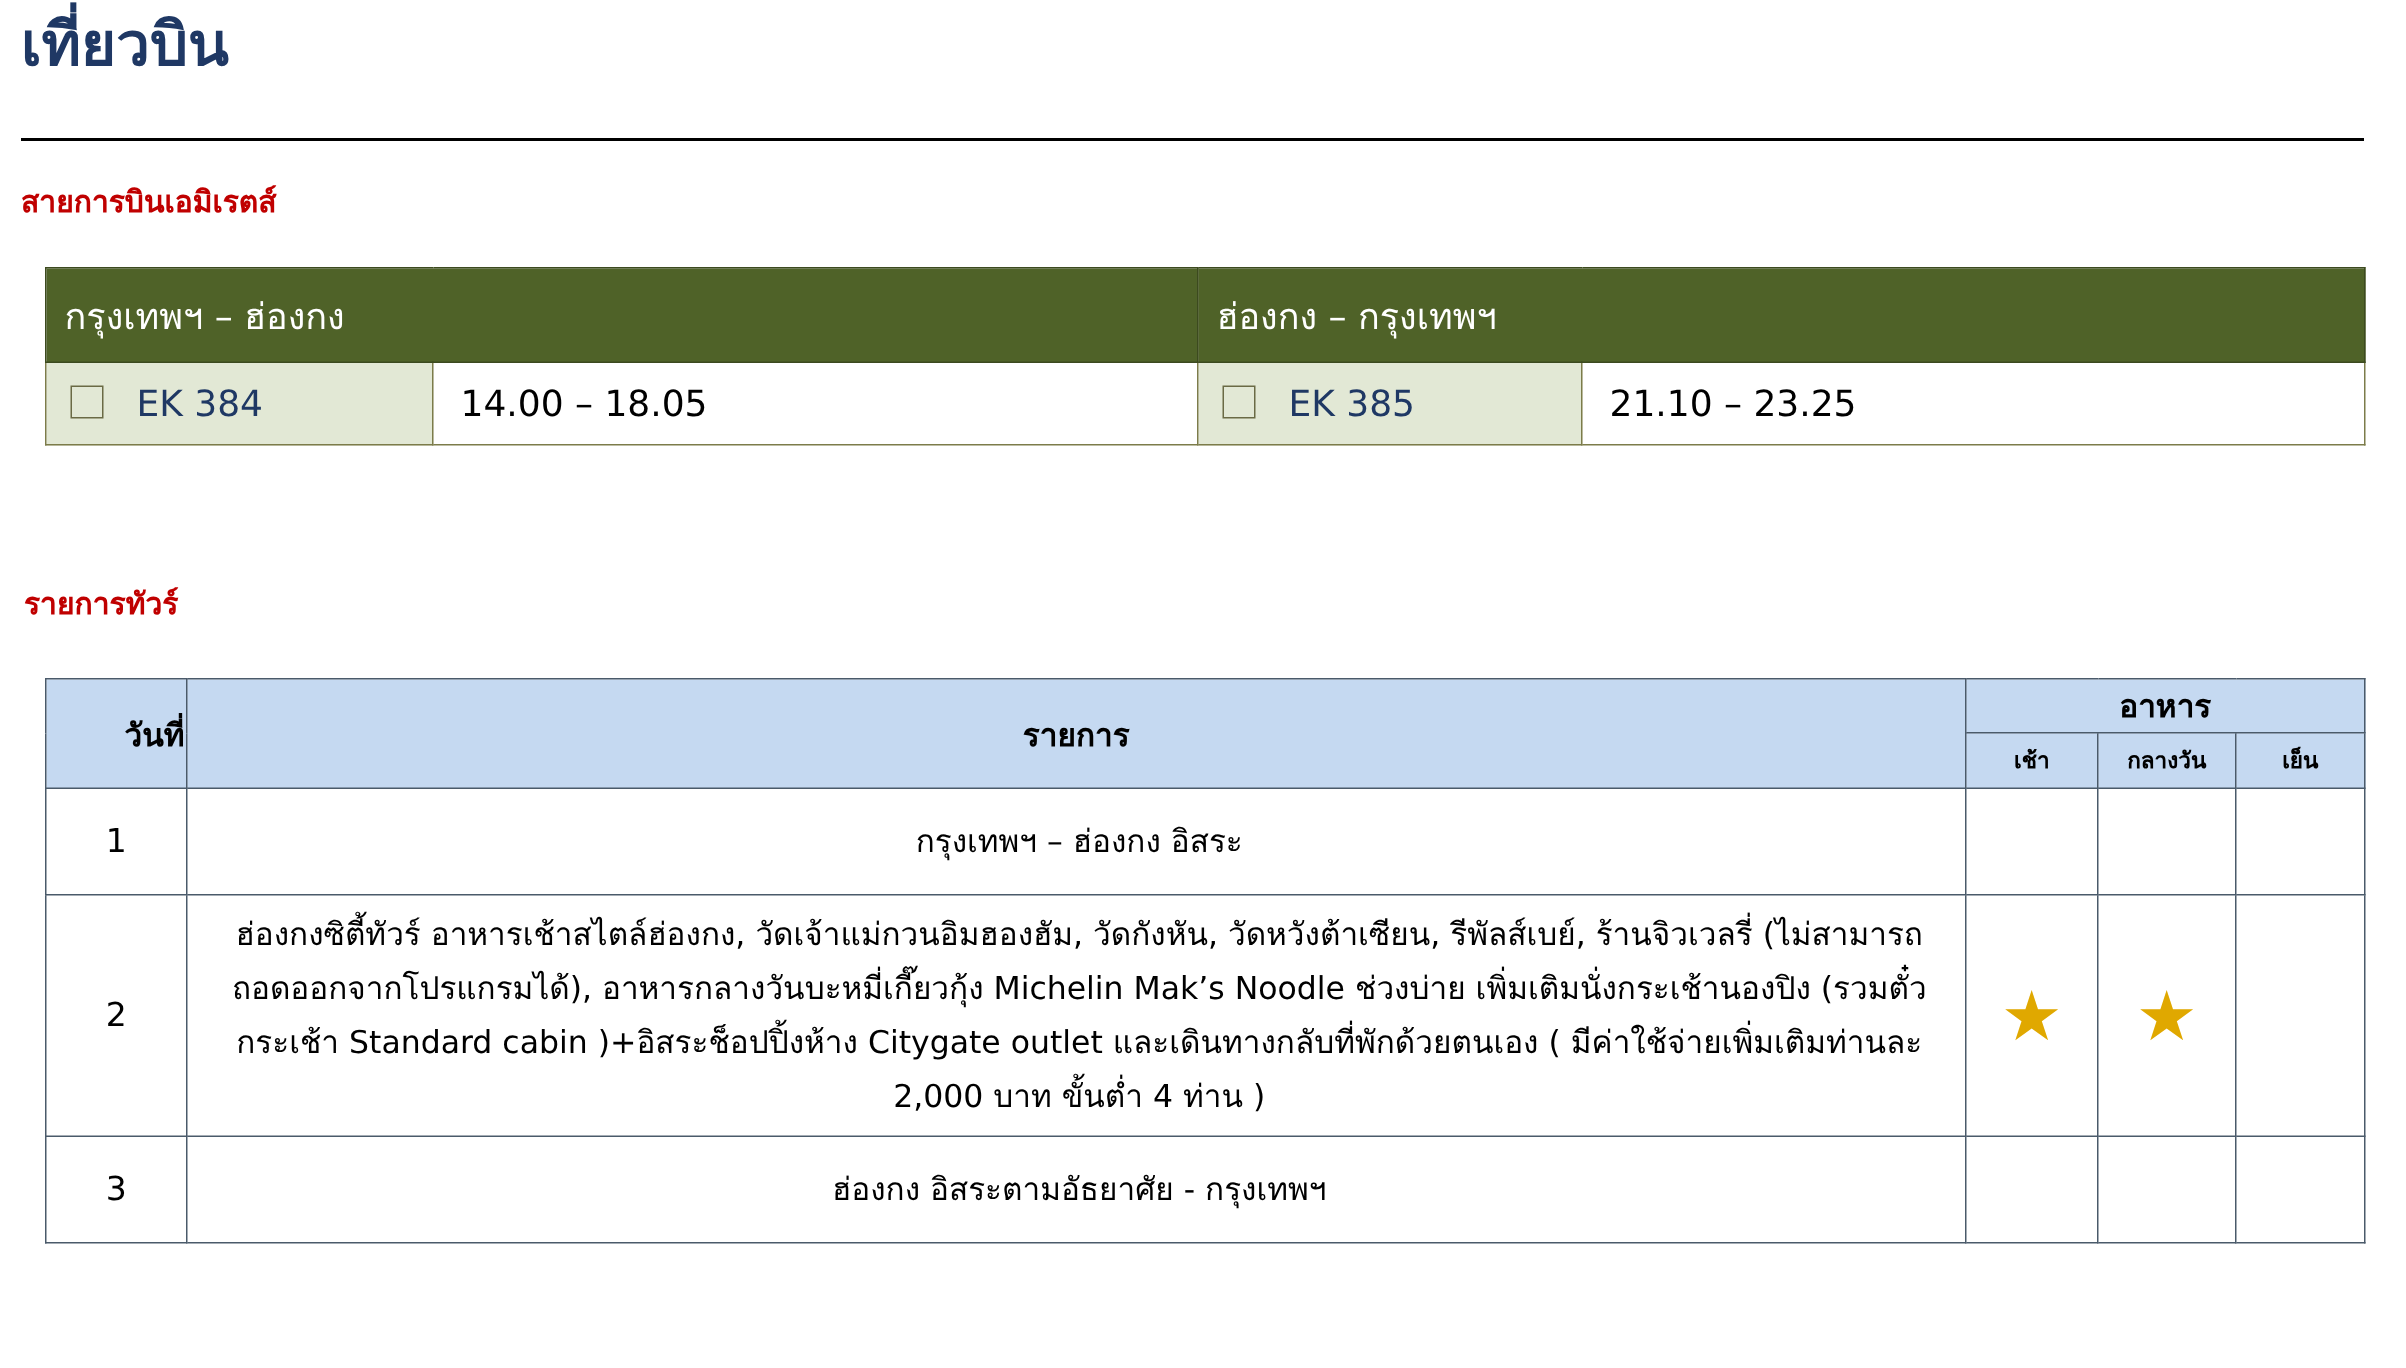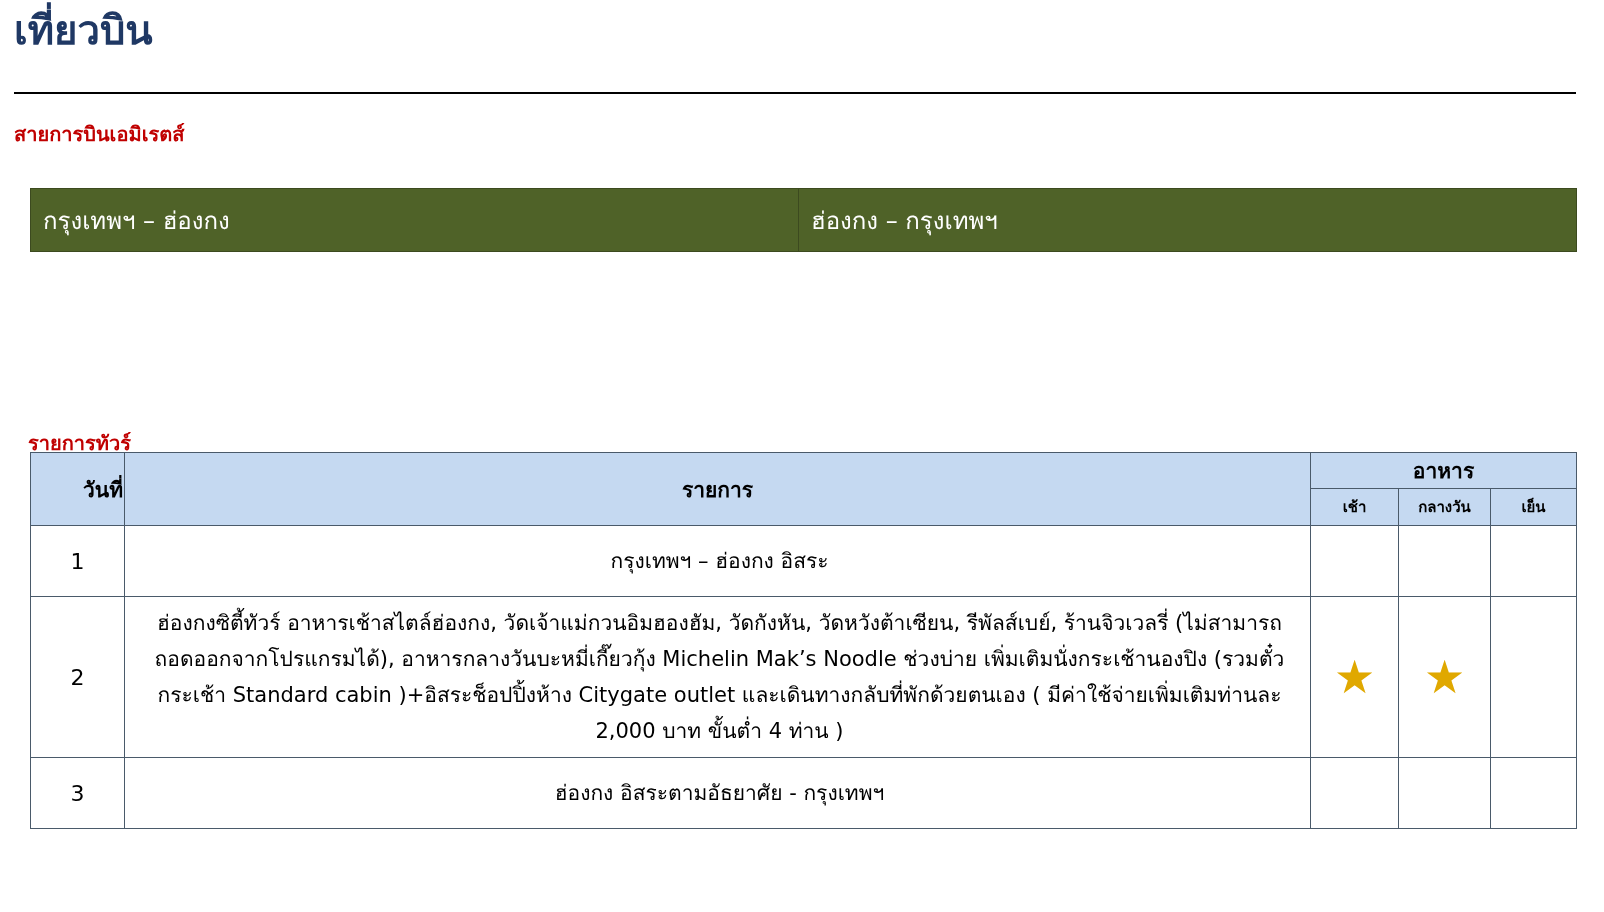--- a/index.html
+++ b/index.html
@@ -41,31 +41,30 @@
     background: #000000;
   }
   .section-heading {
     position: absolute;
     font-size: 20px;
     font-weight: bold;
     color: #C00000;
     line-height: 1.2;
   }
   #heading-airline { left: 14px; top: 122px; }
-  #heading-tour { left: 28px; top: 390px; margin-top: 41px; }
+  #heading-tour { left: 16px; top: 390px; }
 
   
   .flight-table {
     position: absolute;
     left: 30px;
     top: 178px;
     width: 1546px;
     border-collapse: collapse;
     table-layout: fixed;
-    margin-top: 10px;
   }
   .flight-table td {
     border: 1px solid #7c7c4a;
     height: 54px;
     vertical-align: middle;
     font-size: 23px;
     padding: 0 12px;
   }
   .flight-table tr.head td {
     background: #4F6228;
@@ -162,20 +161,30 @@
     <colgroup>
       <col style="width:258px">
       <col style="width:510px">
       <col style="width:256px">
       <col style="width:522px">
     </colgroup>
     <tbody>
       <tr class="head">
         <td colspan="2">กรุงเทพฯ – ฮ่องกง</td>
         <td colspan="2">ฮ่องกง – กรุงเทพฯ</td>
+      </tr>
+      <tr>
+        <td class="fcode">
+          <span class="checkbox-glyph"></span><span>EK 384</span>
+        </td>
+        <td class="ftime">14.00 – 18.05</td>
+        <td class="fcode">
+          <span class="checkbox-glyph"></span><span>EK 385</span>
+        </td>
+        <td class="ftime">21.10 – 23.25</td>
       </tr>
     </tbody>
   </table>
 
   <div class="section-heading" id="heading-tour">รายการทัวร์</div>
 
   <table class="tour-table">
     <colgroup>
       <col style="width:94px">
       <col style="width:1186px">

